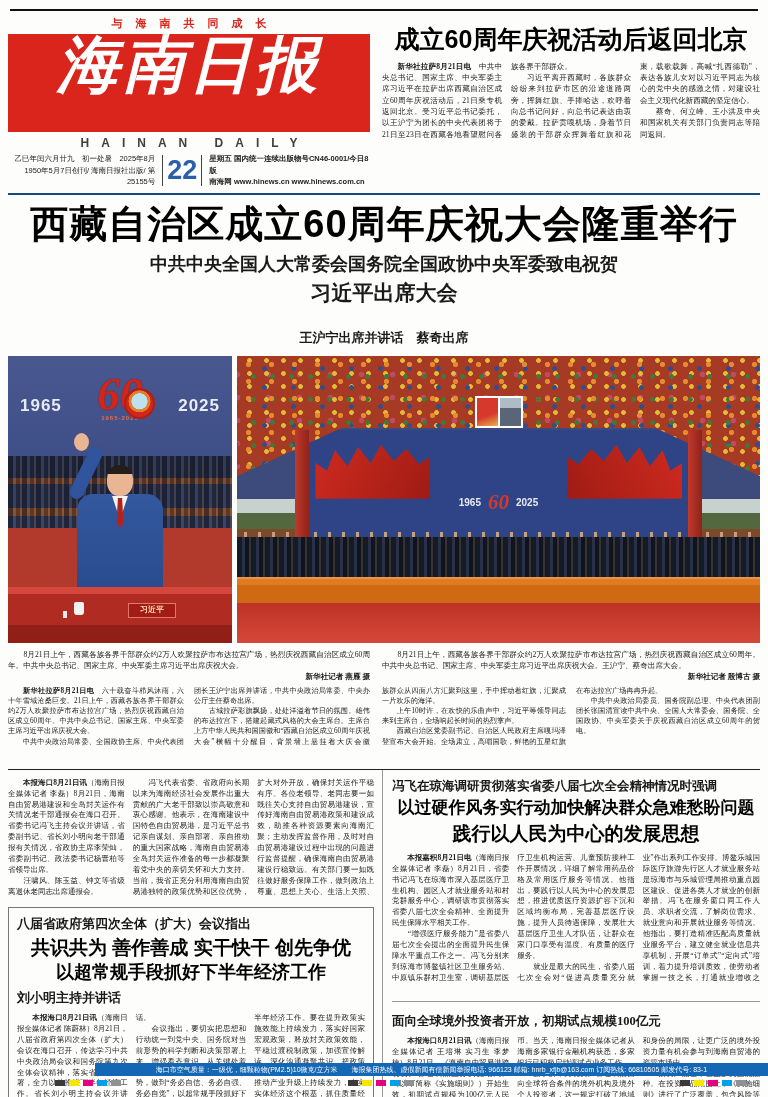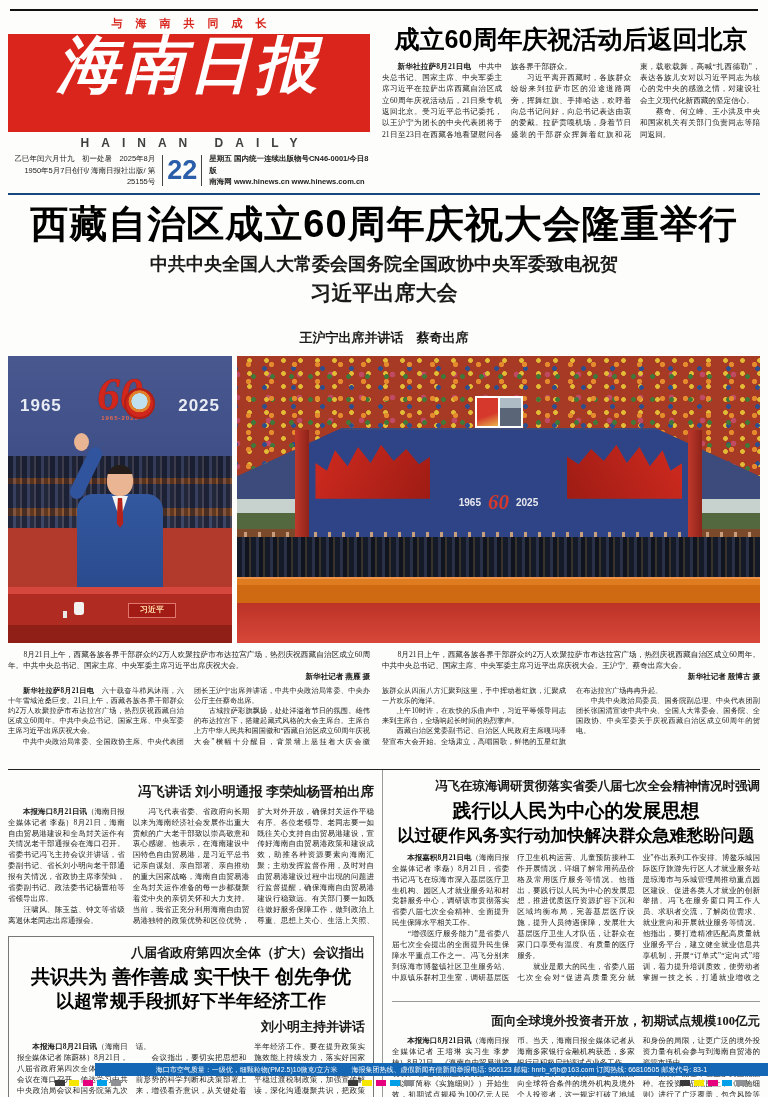--- a/index.html
+++ b/index.html
@@ -124,21 +124,21 @@
   .caption{font-size:7.6px;line-height:1.5;}
   .credit{text-align:right;font-weight:bold;font-size:7.6px;font-family:"Liberation Serif",serif;}
   .lead-body{margin-top:4px;column-count:2;column-gap:10px;font-size:7.2px;line-height:1.42;}
   .lead-body.hl{height:64px;} .lead-body.hr{height:62px;}
   b.dl{font-weight:bold;}
   .hr-black{border-top:1.5px solid #222;margin:6px 0 0;}
   
   .bottom{display:flex;margin-top:0;min-height:340px;}
   .bot-left{width:366px;flex:none;padding:8px 8px 0 0;}
   .bot-right{flex:1;border-left:1px solid #999;padding:8px 0 0 9px;}
-  .kicker{font-family:"Liberation Serif",serif;font-weight:bold;text-align:right;}
+  .kicker{font-family:"Liberation Serif",serif;font-weight:bold;text-align:left;}
   .headline{font-weight:900;text-align:center;color:#000;line-height:1.2;}
   .a1-h1{font-size:13.5px;letter-spacing:0;}
   .a1-sub{font-size:13.5px;margin:5px 0 6px;}
   .a-body3{column-count:3;column-gap:8px;font-size:7.5px;line-height:1.45;}
   .a1-body{height:120px;}
   .a2-box{border:1px solid #777;margin-top:9px;padding:7px 8px 6px;}
   .a2-kicker{font-size:13px;}
   .a2-h1{font-size:19px;margin-top:4px;}
   .a2-h2{font-size:18px;margin-top:2px;text-align:center;}
   .a2-sub{font-size:13px;margin:6px 0;}
@@ -272,40 +272,39 @@
 　　中共中央政治局委员、国务院副总理、中央代表团副团长张国清宣读中共中央、全国人大常委会、国务院、全国政协、中央军委关于庆祝西藏自治区成立60周年的贺电。
 　　王沪宁向西藏自治区赠送习近平题词的“共建中华民族共同体 书写美丽西藏新篇章”贺匾。</span></div>
     </div>
   </div>
 
   <div class="hr-black"></div>
 
   <div class="bottom">
 
     <div class="bot-left">
-      <div class="kicker a1-sub">冯飞讲话 刘小明通报 李荣灿杨晋柏出席</div>
       <div class="a-body3 a1-body bodytext"><b class="dl">　　本报海口8月21日讯</b><span>（海南日报全媒体记者 李磊）</span><span>8月21日，海南自由贸易港建设和全岛封关运作有关情况老干部通报会在海口召开。省委书记冯飞主持会议并讲话，省委副书记、省长刘小明向老干部通报有关情况，省政协主席李荣灿，省委副书记、政法委书记杨晋柏等省领导出席。
 　　汪啸风、陈玉益、钟文等省级离退休老同志出席通报会。
 　　冯飞代表省委、省政府向长期以来为海南经济社会发展作出重大贡献的广大老干部致以崇高敬意和衷心感谢。他表示，在海南建设中国特色自由贸易港，是习近平总书记亲自谋划、亲自部署、亲自推动的重大国家战略，海南自由贸易港全岛封关运作准备的每一步都凝聚着党中央的亲切关怀和大力支持。当前，我省正充分利用海南自由贸易港独特的政策优势和区位优势，扩大对外开放，确保封关运作平稳有序。各位老领导、老同志要一如既往关心支持自由贸易港建设，宣传好海南自由贸易港政策和建设成效，助推各种资源要素向海南汇聚；主动发挥监督作用，及时对自由贸易港建设过程中出现的问题进行监督提醒，确保海南自由贸易港建设行稳致远。有关部门要一如既往做好服务保障工作，做到政治上尊重、思想上关心、生活上关照、精神上关怀，在全省上下进一步形成尊重老同志、爱护老同志、学习老同志、积极发挥老同志作用的良好氛围。
 　　正厅级以上离退休干部参加通报会。</span></div>
 
       <div class="a2-box">
         <div class="kicker a2-kicker">八届省政府第四次全体（扩大）会议指出</div>
         <div class="headline a2-h1">共识共为 善作善成 实干快干 创先争优</div>
         <div class="headline a2-h2">以超常规手段抓好下半年经济工作</div>
         <div class="kicker a2-sub">刘小明主持并讲话</div>
         <div class="a-body3 a2-body bodytext"><b class="dl">　　本报海口8月21日讯</b><span>（海南日报全媒体记者 陈蔚林）</span><span>8月21日，八届省政府第四次全体（扩大）会议在海口召开，传达学习中共中央政治局会议和国务院第九次全体会议精神，落实省委决策部署，全力以赴推进下半年经济工作。省长刘小明主持会议并讲话。
 　　会议指出，要切实把思想和行动统一到党中央、国务院对当前形势的科学判断和决策部署上来，增强看齐意识，从关键处着手，辩证看待当前全省经济形势，做到“务必自信、务必自强、务必自觉”，以超常规手段抓好下半年经济工作。要在提升政策实施效能上持续发力，落实好国家宏观政策，释放封关政策效能，平稳过渡税制政策，加强宣传解读，深化沟通凝聚共识，把政策资源充分转化为产业资源。要在推动产业升级上持续发力，夯实实体经济这个根基，抓住质量经济这个重点，推动产业发展实现“项目—产业链—产业集群”的跃升。</span></div>
       </div>
     </div>
 
     <div class="bot-right">
       <div class="kicker a3-kicker">冯飞在琼海调研贯彻落实省委八届七次全会精神情况时强调</div>
+      <div class="headline a3-h2">以过硬作风务实行动加快解决群众急难愁盼问题</div>
       <div class="headline a3-h1">践行以人民为中心的发展思想</div>
-      <div class="headline a3-h2">以过硬作风务实行动加快解决群众急难愁盼问题</div>
       <div class="a-body3 a3-body bodytext"><b class="dl">　　本报嘉积8月21日电</b><span>（海南日报全媒体记者 李磊）</span><span>8月21日，省委书记冯飞在琼海市深入基层医疗卫生机构、园区人才就业服务站和村党群服务中心，调研该市贯彻落实省委八届七次全会精神、全面提升民生保障水平相关工作。
 　　“增强医疗服务能力”是省委八届七次全会提出的全面提升民生保障水平重点工作之一。冯飞分别来到琼海市博鳌镇社区卫生服务站、中原镇乐群村卫生室，调研基层医疗卫生机构运营、儿童预防接种工作开展情况，详细了解常用药品价格及常用医疗服务等情况。他指出，要践行以人民为中心的发展思想，推进优质医疗资源扩容下沉和区域均衡布局，完善基层医疗设施，提升人员待遇保障，发展壮大基层医疗卫生人才队伍，让群众在家门口享受有温度、有质量的医疗服务。
 　　就业是最大的民生，省委八届七次全会对“促进高质量充分就业”作出系列工作安排。博鳌乐城国际医疗旅游先行区人才就业服务站是琼海市与乐城管理局推动重点园区建设、促进各类人才就业的创新举措。冯飞在服务窗口同工作人员、求职者交流，了解岗位需求、就业意向和开展就业服务等情况。他指出，要打造精准匹配高质量就业服务平台，建立健全就业信息共享机制，开展“订单式”“定向式”培训，着力提升培训质效，使劳动者掌握一技之长，打通就业增收之路。
 　　深入贯彻中央八项规定精神学习教育开展以来，中原镇乐群村党支部把转作风与促发展有机结合，干部作风持续优化，办事效能大幅提升。在农村党群服务中心，冯飞同村“两委”干部和村民交流，了解村党支部开展学习教育和重点民生领域工作推进情况，要求将学习教育成果转化为推动工作的实效，以过硬作风、务实行动加快解决群众急难愁盼问题，促进农民可持续增收，优化便民服务举措，不断增强群众获得感和满意度。
 　　省领导谢京参加调研。</span></div>
 
       <div class="a4-box">
         <div class="kicker a4-sub">面向全球境外投资者开放，初期试点规模100亿元</div>
         <div class="a-body3 a4-body bodytext"><b class="dl">　　本报海口8月21日讯</b><span>（海南日报全媒体记者 王培琳 实习生 李梦楠）</span><span>8月21日，《海南自由贸易港跨境资产管理试点业务实施细则》（以下简称《实施细则》）开始生效，初期试点规模为100亿元人民币。当天，海南日报全媒体记者从海南多家银行金融机构获悉，多家银行已积极启动该试点业务工作。
 　　据了解，跨境资产管理试点面向全球符合条件的境外机构及境外个人投资者，这一规定打破了地域和身份的局限，让更广泛的境外投资力量有机会参与到海南自贸港的资管市场中。

